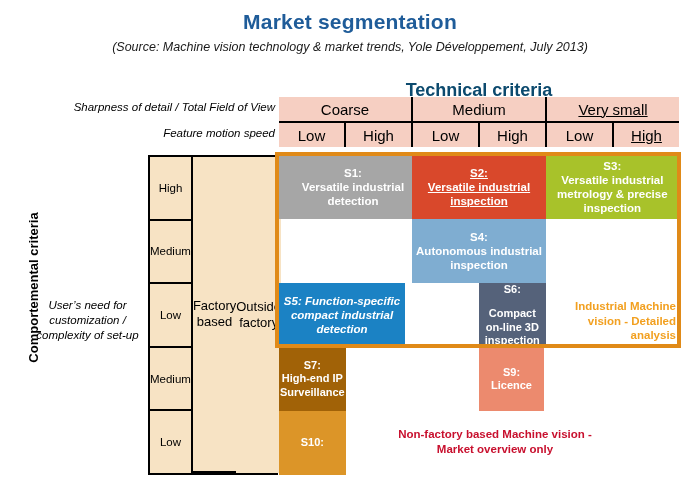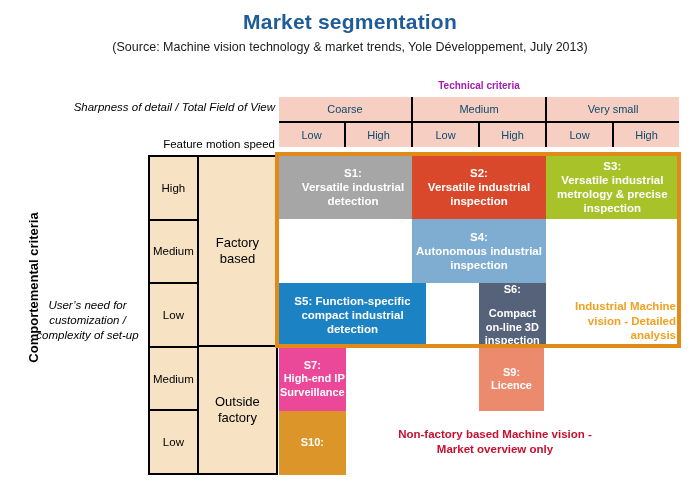--- a/index.html
+++ b/index.html
@@ -24,57 +24,58 @@
     font-weight: bold;
     color: #1f5c99;
     letter-spacing: 0.2px;
   }
   .subtitle {
     position: absolute;
     left: 0; top: 40px;
     width: 700px;
     text-align: center;
     font-size: 12.5px;
+    font-style: italic;
     color: #1a1a1a;
   }
 
   .tech-criteria-label {
     position: absolute;
     left: 279px; top: 80px;
     width: 400px;
     text-align: center;
-    font-size: 10px;
-    font-weight: bold;
-    color: #a21caf;
+    font-size: 18px;
+    font-weight: bold;
+    color: #0c4a6e;
   }
 
   
   .hdr-row1 {
     position: absolute;
     left: 279px; top: 97px;
     width: 400px; height: 24px;
     display: flex;
   }
   .hdr-row2 {
     position: absolute;
     left: 279px; top: 123px;
     width: 400px; height: 24px;
     display: flex;
   }
   .hdr-cell {
     background: #f6cfc2;
     display: flex;
     align-items: center;
     justify-content: center;
-    font-size: 11px;
-    color: #0c4a6e;
+    font-size: 15px;
+    color: #000000;
     border-right: 2px solid #000;
     box-sizing: border-box;
   }
-  .hdr-cell:last-child { border-right: none; }
+  .hdr-cell:last-child { border-right: none; text-decoration: underline; }
   .hdr-row1 .hdr-cell { flex: 1 1 0; }
   .hdr-row2 .hdr-cell { flex: 1 1 0; }
   .hdr-sep {
     position: absolute;
     left: 279px; top: 121px;
     width: 400px; height: 2px;
     background: #000;
   }
 
   .lbl-sharpness {
@@ -85,22 +86,22 @@
     font-size: 11.5px;
     font-style: italic;
     color: #000;
   }
   .lbl-motion {
     position: absolute;
     right: 425px; top: 127px;
     width: 260px;
     text-align: right;
     font-size: 11.5px;
-    color: #000;
-    margin-top: 11px;
+    font-style: italic;
+    color: #000;
   }
 
   
   .axis-title {
     position: absolute;
     left: -62px; top: 280px;
     width: 190px;
     transform: rotate(-90deg);
     text-align: center;
     font-size: 13px;
@@ -142,21 +143,21 @@
     justify-content: center;
     font-size: 11.5px;
     color: #000;
     border-bottom: 2px solid #000;
     box-sizing: border-box;
   }
   .rl-left > div:last-child { border-bottom: none; }
   .rl-right {
     flex: 1 1 auto;
     display: flex;
-    flex-direction: column;
+    flex-direction: row;
   }
   .rl-right > div {
     background: #f7e3c4;
     display: flex;
     align-items: center;
     justify-content: center;
     text-align: center;
     font-size: 13px;
     color: #000;
     line-height: 16px;
@@ -258,41 +259,41 @@
     <div class="grp-a">Factory based</div>
     <div class="grp-b">Outside factory</div>
   </div>
 </div>
 
 <div class="matrix">
     <div class="cell" style="left: 0px; top: 0px; width: 148px; height: 64px; background: rgb(166, 166, 166);">
       <div>S1:</div>
       <div>Versatile industrial detection</div>
     </div>
-    <div class="cell" style="left: 133.333px; top: 0px; width: 133.333px; height: 64px; background: rgb(217, 72, 43);">
+    <div class="cell" style="left: 133.333px; top: 0px; width: 133.333px; height: 64px; background: rgb(217, 72, 43); text-decoration: underline;">
       <div>S2:</div>
       <div>Versatile industrial inspection</div>
     </div>
     <div class="cell" style="left: 266.667px; top: 0px; width: 133.333px; height: 64px; background: rgb(168, 194, 42); align-items: center;">
       <div>S3:</div>
       <div>Versatile industrial metrology &amp; precise inspection</div>
     </div>
     <div class="cell" style="left: 133.333px; top: 64px; width: 133.333px; height: 64px; background: rgb(127, 173, 209);">
       <div>S4:</div>
       <div>Autonomous industrial inspection</div>
     </div>
-    <div class="cell" style="left: 0px; top: 128px; width: 147px; height: 64px; background: rgb(27, 130, 196);">
+    <div class="cell" style="left: 0px; top: 128px; width: 126px; height: 64px; background: rgb(27, 130, 196); font-style: italic;">
       <div>S5: Function-specific</div>
       <div>compact industrial detection</div>
     </div>
     <div class="cell small" style="left: 200px; top: 128px; width: 66.6667px; height: 64px; background: rgb(85, 98, 122); gap: 11px;">
       <div>S6:</div>
       <div>Compact on-line 3D inspection</div>
     </div>
-    <div class="cell small" style="left: 0px; top: 192px; width: 66.6667px; height: 64px; background: #ec4899; text-align: right;">
+    <div class="cell small" style="left: 0px; top: 192px; width: 66.6667px; height: 64px; background: #a16207;">
       <div>S7:</div>
       <div>High-end IP Surveillance</div>
     </div>
     <div class="cell small" style="left: 200px; top: 192px; width: 65px; height: 64px; background: rgb(236, 138, 110);">
       <div>S9: Licence</div>
     </div>
     <div class="cell small" style="left: 0px; top: 256px; width: 66.6667px; height: 64px; background: rgb(220, 149, 40);">
       <div>S10:</div>
     </div>
   </div>

